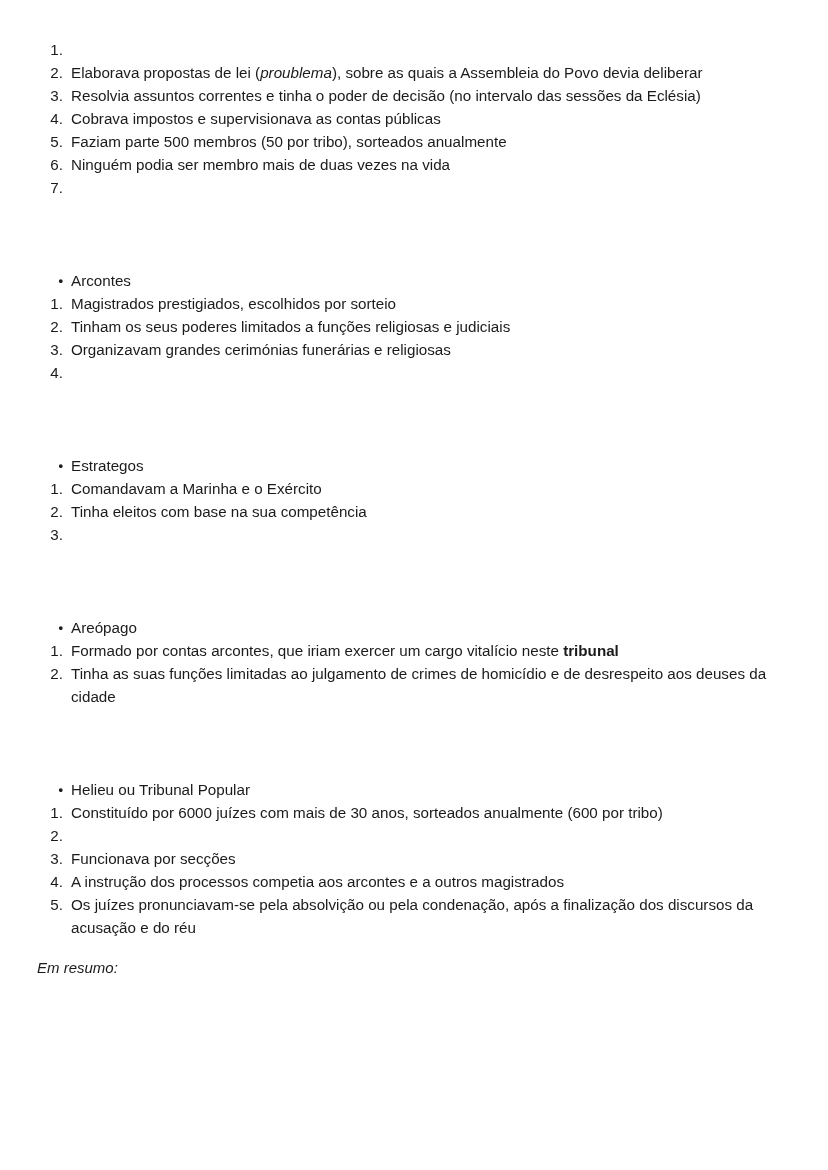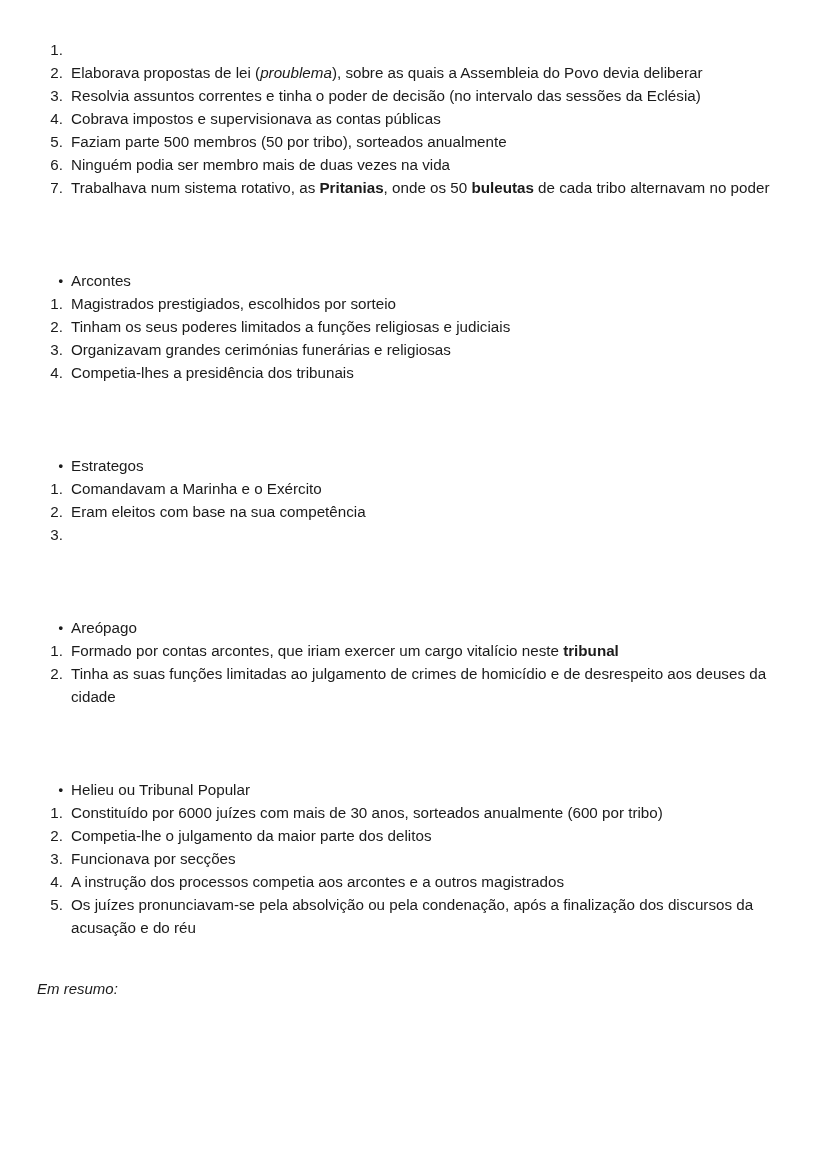--- a/index.html
+++ b/index.html
@@ -72,80 +72,80 @@
   }
   .heading-text {
     font-weight: normal;
   }
   .it {
   }
   .bd {
     font-weight: bold;
   }
   .summary {
-    margin: 38px 0 0 0;
+    margin: 17px 0 0 0;
     padding-left: 1px;
     font-style: italic;
     font-size: 15px;
     line-height: 23px;
   }
 </style>
 </head>
 <body>
 
 <div class="page">
   <div class="doc-body" id="doc-body">
       <div class="block">
         <ol class="num-list">
           <li class="item"><span class="marker">1.</span></li>
           <li class="item"><span class="marker">2.</span><span><span>Elaborava propostas de lei (</span><em class="it">proublema</em><span>), sobre as quais a Assembleia do Povo devia deliberar</span></span></li>
           <li class="item"><span class="marker">3.</span><span><span>Resolvia assuntos correntes e tinha o poder de decisão (no intervalo das sessões da Eclésia)</span></span></li>
           <li class="item"><span class="marker">4.</span><span><span>Cobrava impostos e supervisionava as contas públicas</span></span></li>
           <li class="item"><span class="marker">5.</span><span><span>Faziam parte 500 membros (50 por tribo), sorteados anualmente</span></span></li>
           <li class="item"><span class="marker">6.</span><span><span>Ninguém podia ser membro mais de duas vezes na vida</span></span></li>
-          <li class="item"><span class="marker">7.</span><span><span>Trabalhava num sistema rotativo, as </span><strong class="bd">Pritanias</strong><span>, onde os 50 </span><strong class="bd">buleutas</strong><span> de cada tribo alternavam no poder</span></span></li>
+          <li class="item"><span class="marker">7.</span></li>
         </ol>
       </div>
       <div class="block">
         <ul class="bul-list">
           <li class="bullet-item"><span class="marker">•</span><span class="heading-text">Arcontes</span></li>
         </ul>
         <ol class="num-list">
           <li class="item"><span class="marker">1.</span><span><span>Magistrados prestigiados, escolhidos por sorteio</span></span></li>
           <li class="item"><span class="marker">2.</span><span><span>Tinham os seus poderes limitados a funções religiosas e judiciais</span></span></li>
           <li class="item"><span class="marker">3.</span><span><span>Organizavam grandes cerimónias funerárias e religiosas</span></span></li>
-          <li class="item"><span class="marker">4.</span><span><span>Competia-lhes a presidência dos tribunais</span></span></li>
+          <li class="item"><span class="marker">4.</span></li>
         </ol>
       </div>
       <div class="block">
         <ul class="bul-list">
           <li class="bullet-item"><span class="marker">•</span><span class="heading-text">Estrategos</span></li>
         </ul>
         <ol class="num-list">
           <li class="item"><span class="marker">1.</span><span><span> Comandavam a Marinha e o Exército</span></span></li>
-          <li class="item"><span class="marker">2.</span><span><span>Eram eleitos com base na sua competência</span></span></li>
+          <li class="item"><span class="marker">2.</span><span><span>Tinha eleitos com base na sua competência</span></span></li>
           <li class="item"><span class="marker">3.</span></li>
         </ol>
       </div>
       <div class="block">
         <ul class="bul-list">
           <li class="bullet-item"><span class="marker">•</span><span class="heading-text">Areópago</span></li>
         </ul>
         <ol class="num-list">
           <li class="item"><span class="marker">1.</span><span><span>Formado por contas arcontes, que iriam exercer um cargo vitalício neste </span><strong class="bd">tribunal</strong></span></li>
           <li class="item"><span class="marker">2.</span><span><span>Tinha as suas funções limitadas ao julgamento de crimes de homicídio e de desrespeito aos deuses da cidade</span></span></li>
         </ol>
       </div>
       <div class="block">
         <ul class="bul-list">
           <li class="bullet-item"><span class="marker">•</span><span class="heading-text">Helieu ou Tribunal Popular</span></li>
         </ul>
         <ol class="num-list">
           <li class="item"><span class="marker">1.</span><span><span>Constituído por 6000 juízes com mais de 30 anos, sorteados anualmente (600 por tribo)</span></span></li>
-          <li class="item"><span class="marker">2.</span><span><span>Competia-lhe o julgamento da maior parte dos delitos</span></span></li>
+          <li class="item"><span class="marker">2.</span></li>
           <li class="item"><span class="marker">3.</span><span><span>Funcionava por secções</span></span></li>
           <li class="item"><span class="marker">4.</span><span><span>A instrução dos processos competia aos arcontes e a outros magistrados</span></span></li>
           <li class="item"><span class="marker">5.</span><span><span>Os juízes pronunciavam-se pela absolvição ou pela condenação, após a finalização dos discursos da acusação e do réu</span></span></li>
         </ol>
       </div>
     </div>
   <p class="summary">Em resumo:</p>
 </div>
 
 </body></html>

